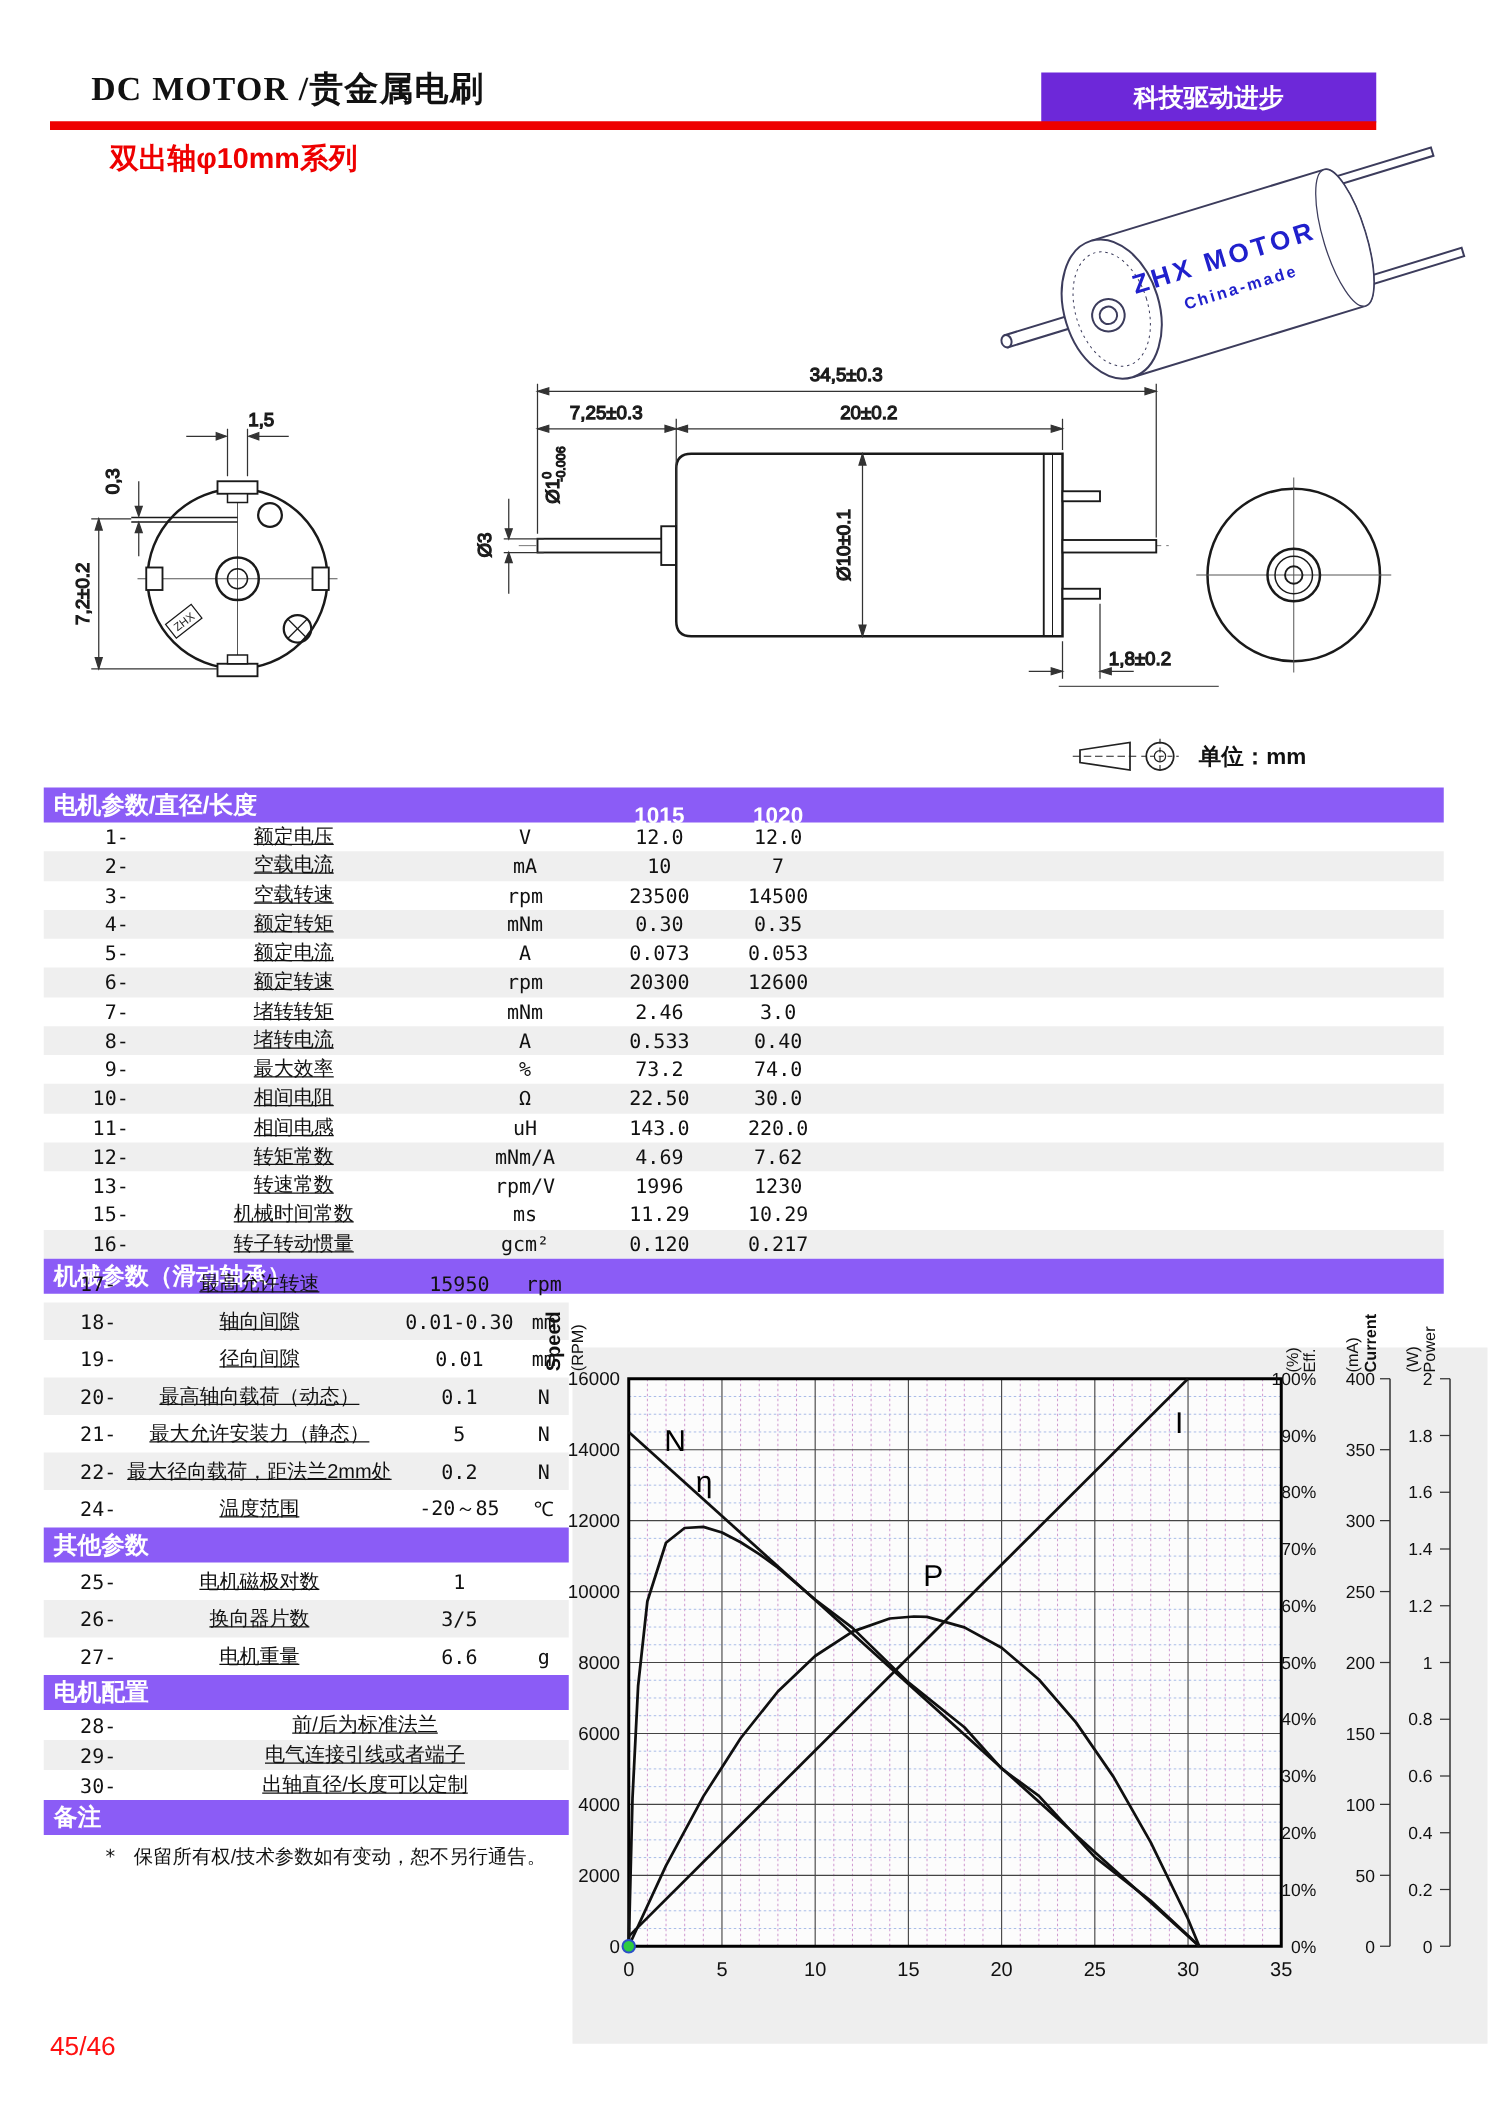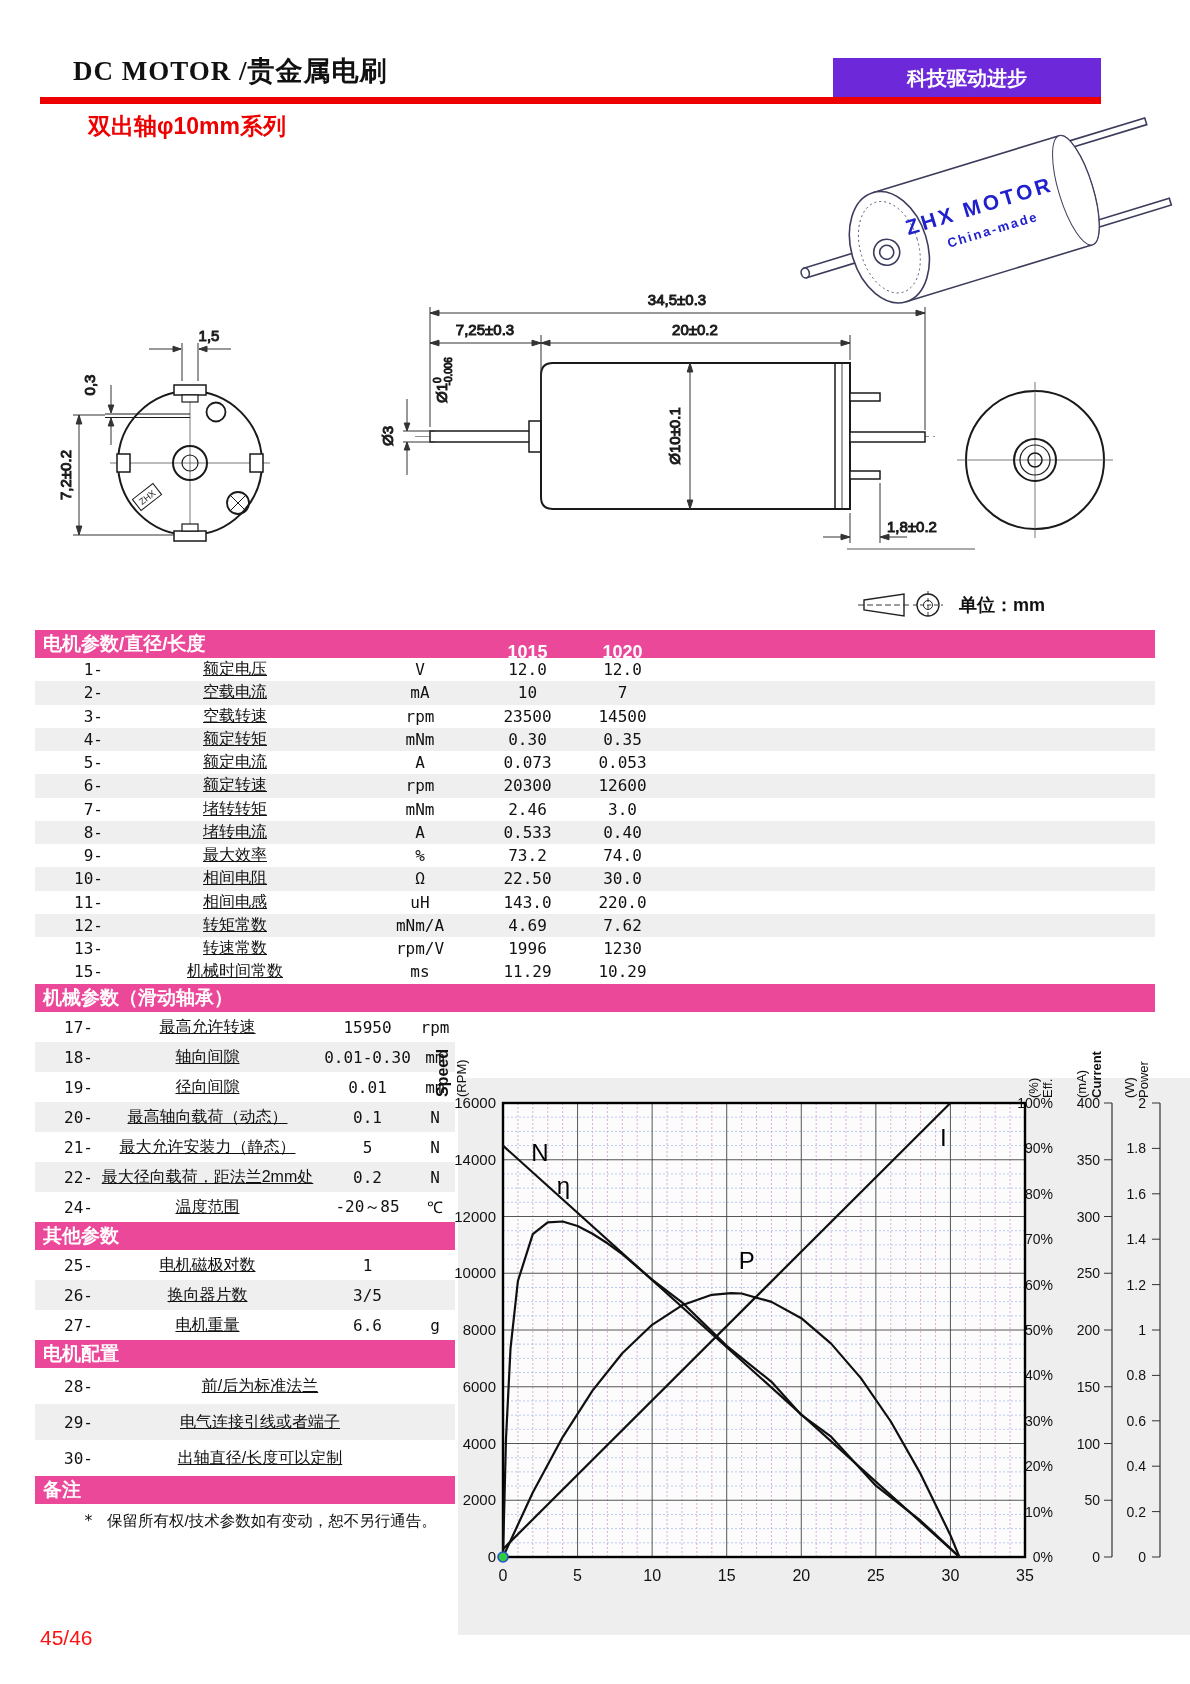--- a/index.html
+++ b/index.html
@@ -9,34 +9,34 @@
   
   #hdr-title{left:73px;top:53px;font-family:Liberation Serif, serif;
              font-weight:bold;font-size:27px;letter-spacing:1px;}
   #hdr-badge{left:833px;top:58px;width:268px;height:40px;background:#6d28d9;color:#fff;
              font-weight:bold;font-size:20px;display:flex;align-items:center;justify-content:center;}
   #hdr-rule{left:40px;top:97px;width:1061px;height:7px;background:#ee0000;}
   #subtitle{left:88px;top:111px;font-size:23px;font-weight:bold;color:#ee0000;}
   
   #spec{left:35px;top:630px;width:1120px;}
   #mech{left:35px;top:1012px;width:420px;}
-  .bar{height:28px;background:#ec4899;color:#fff;font-weight:bold;font-size:19px;
+  .bar{height:28px;background:#8b5cf6;color:#fff;font-weight:bold;font-size:19px;
        display:flex;align-items:center;position:relative;}
   .bar .bt{margin-left:8px;white-space:nowrap;}
   .bar .colhead{position:absolute;top:0;height:45px;display:flex;align-items:center;
        justify-content:center;font-size:18px;}
   #col1015{left:440px;width:105px;}
   #col1020{left:545px;width:85px;}
   #perf-title{position:absolute;left:530px;width:500px;text-align:center;top:0;height:28px;
        line-height:28px;font-size:19px;}
   .trow{display:grid;grid-template-columns:70px 260px 110px 105px 85px 1fr;height:23.25px;
         align-items:center;font-size:16px;}
   .mrow{display:grid;grid-template-columns:60px 225px 95px 40px;height:30px;
         align-items:center;font-size:16px;}
-  .crow{display:grid;grid-template-columns:60px 330px;height:36px;align-items:center;font-size:16px;}
+  .crow{display:grid;grid-template-columns:60px 330px;height:24px;align-items:center;font-size:16px;gap:32px;}
   .nrow{display:grid;grid-template-columns:60px 1fr;height:34px;align-items:center;font-size:15.5px;}
   .a{background:#efefef;}
   .c-num{text-align:right;font-family:"DejaVu Sans Mono",monospace;padding-right:2px;}
   .c-lab{text-align:center;text-decoration:underline;}
   .c-u,.c-v{text-align:center;font-family:"DejaVu Sans Mono",monospace;}
   .c-note{padding-left:12px;}
   
   svg text{font-family:"Liberation Sans",sans-serif;}
   .dimtxt{font-size:15px;fill:#222;}
   #footer{left:40px;top:1626px;color:#ff1111;font-size:21px;}
@@ -330,20 +330,28 @@
       <span class="c-v">1996</span>
       <span class="c-v">1230</span>
       <span></span>
     </div>
   <div class="trow">
       <span class="c-num">15-</span>
       <span class="c-lab">机械时间常数</span>
       <span class="c-u">ms</span>
       <span class="c-v">11.29</span>
       <span class="c-v">10.29</span>
+      <span></span>
+    </div>
+  <div class="trow a">
+      <span class="c-num">16-</span>
+      <span class="c-lab">转子转动惯量</span>
+      <span class="c-u">gcm²</span>
+      <span class="c-v">0.120</span>
+      <span class="c-v">0.217</span>
       <span></span>
     </div>
   <div class="bar">
     <span class="bt">机械参数（滑动轴承）</span>
   </div>
 </div>
 
 <div class="abs" id="mech">
   <div class="mrow">
       <span class="c-num">17-</span>

